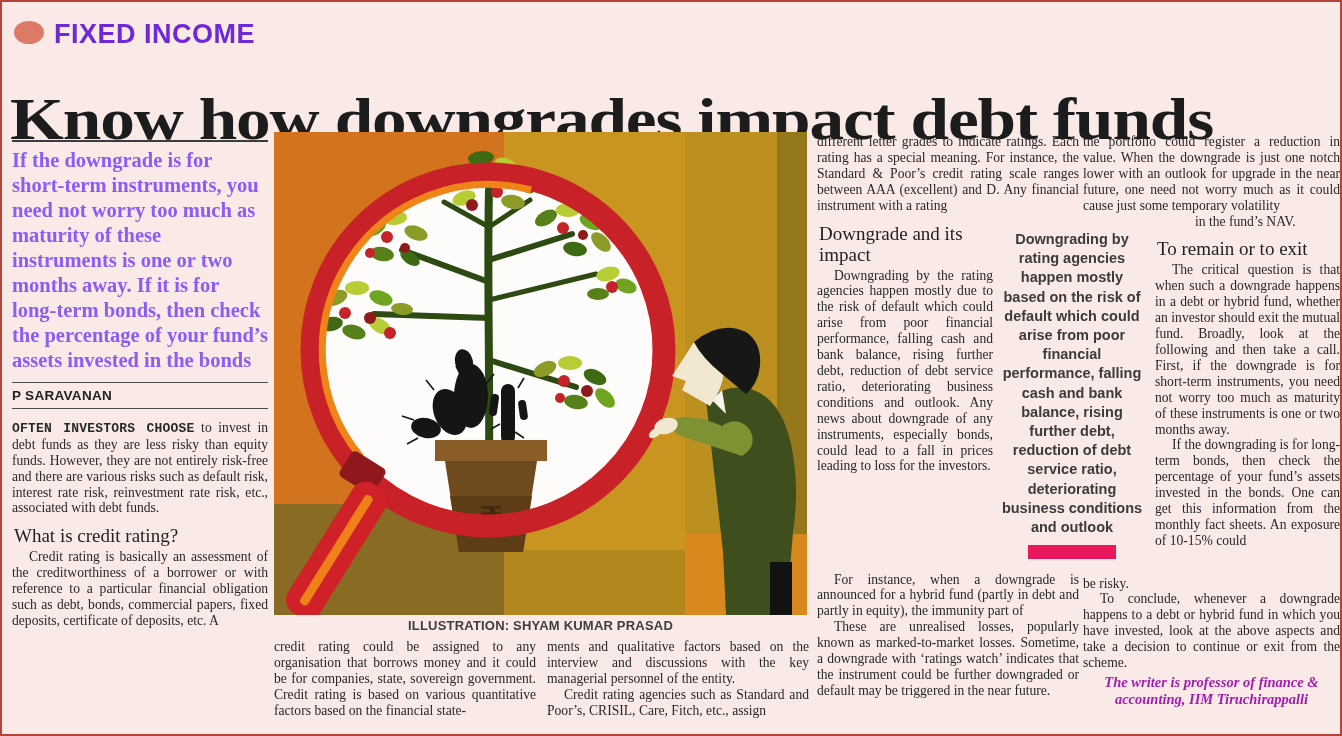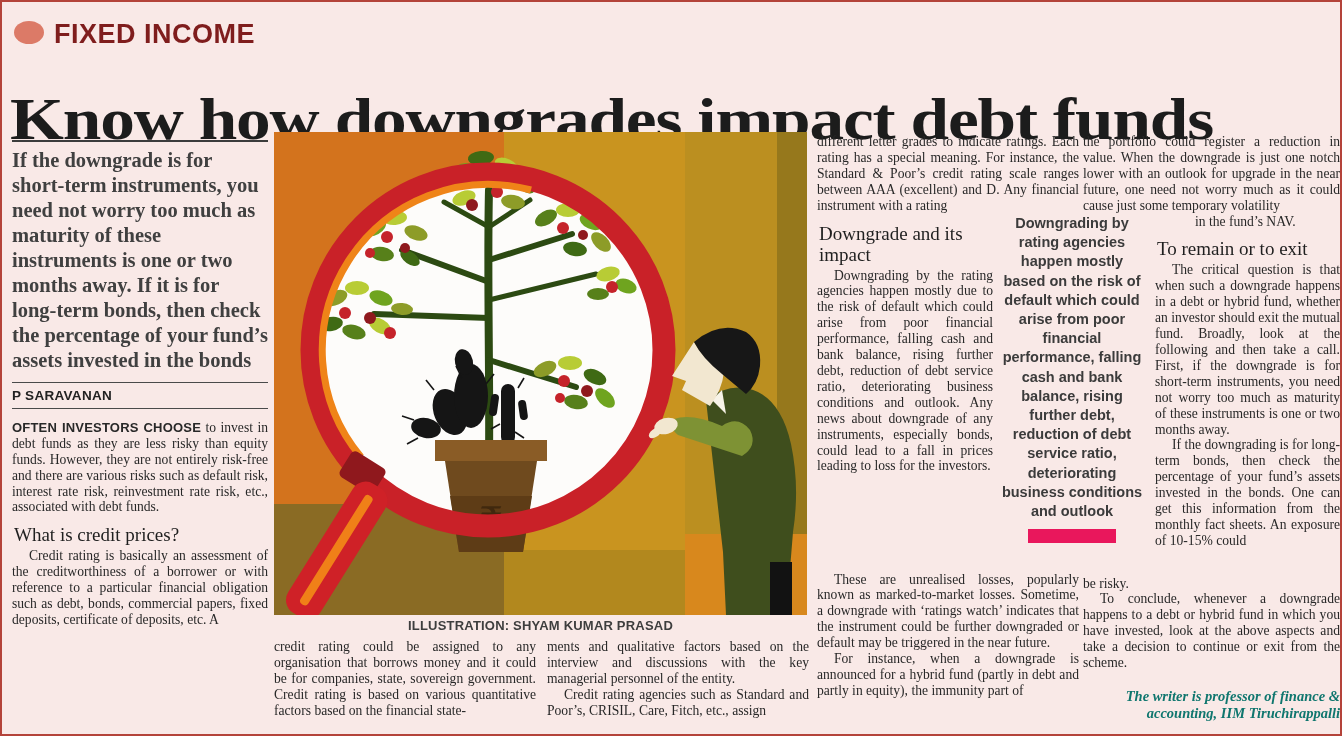--- a/index.html
+++ b/index.html
@@ -17,61 +17,61 @@
   .headline{position:absolute;left:8px;top:46px;font-weight:700;font-size:60px;line-height:62px;
     color:#1c1c1c;white-space:nowrap;letter-spacing:-1px;transform:scaleX(1.155);transform-origin:left top;}
   
   .col{position:absolute;font-size:13.6px;line-height:15.9px;text-align:justify;}
   .col p{margin:0;}
   .col p.ind{text-indent:17px;}
   h3{font-weight:400;font-size:19px;line-height:21px;margin:9px 2px 3px;text-align:left;color:#1f1f1f;}
   
   .rule{border:0;border-top:1px solid #4a4a4a;margin:0;}
   .rule-heavy{border:0;border-top:2px solid #3c3c3c;margin:0;}
-  .standfirst{font-size:20.5px;line-height:25px;font-weight:700;text-align:left;color:#404040;
+  .standfirst{font-size:20.5px;line-height:25px;font-weight:700;text-align:left;color:#8b5cf6;
     padding:6px 0 9px;}
   .byline{font-family:"Liberation Sans",sans-serif;font-weight:700;font-size:13.5px;
     letter-spacing:.3px;color:#222;padding:5px 0 4px;}
   .col1-body{margin-top:11px;}
-  .lead-in{font-family:Liberation Sans, sans-serif;font-weight:700;font-size:13px;letter-spacing:.2px;}
+  .lead-in{font-family:Liberation Mono, monospace;font-weight:700;font-size:13px;letter-spacing:.2px;}
   
   .illo{position:absolute;left:272px;top:130px;width:533px;height:483px;}
   .illo svg{display:block;width:533px;height:483px;}
   .illo-credit{position:absolute;left:272px;top:616px;width:533px;text-align:center;
     font-family:"Liberation Sans",sans-serif;font-weight:700;font-size:13px;
     letter-spacing:.2px;color:#3e3e3e;}
   
   .narrow-left{width:176px;height:358px;overflow:hidden;}
   .narrow-right{margin-left:72px;width:185px;height:362px;overflow:hidden;}
   
-  .pullquote{position:absolute;left:997px;top:212px;width:146px;z-index:3;
+  .pullquote{position:absolute;left:997px;top:228px;width:146px;z-index:3;
     font-family:"Liberation Sans",sans-serif;font-weight:700;font-size:14.5px;line-height:19.2px;
     text-align:center;color:#3b3b3b;}
   .pq-bar{width:88px;height:14px;background:#e9175c;margin:8px auto 0;}
   
-  .writer-credit{font-style:italic;font-weight:700;text-align:right;font-size:14.5px;
-    line-height:17.5px;margin-top:17px;color:#0f766e;}
+  .writer-credit{font-style:italic;font-weight:700;text-align:center;font-size:14.5px;
+    line-height:17.5px;margin-top:3px;color:#a21caf;}
 </style>
 </head>
 <body>
 
 <div class="kicker-dot" style="background: rgb(220, 122, 103);"></div>
-<div class="kicker-label" style="color: #7f1d1d;">FIXED INCOME</div>
+<div class="kicker-label" style="color: #6d28d9;">FIXED INCOME</div>
 
 <h1 class="headline">Know how downgrades impact debt funds</h1>
 
 <div class="col" style="left:10px;top:138px;width:256px;">
   <hr class="rule-heavy">
   <div class="standfirst">If the downgrade is for short-term instruments, you need not worry too much as maturity of these instruments is one or two months away.  If it is for long-term bonds, then check the percentage of your fund’s assets invested in the bonds</div>
   <hr class="rule">
   <div class="byline">P SARAVANAN</div>
   <hr class="rule">
   <div class="col1-body">
     <p><span class="lead-in">OFTEN INVESTORS CHOOSE</span><span> to invest in debt funds as they are less risky than equity funds. However, they are not entirely risk-free and there are various risks such as default risk, interest rate risk, reinvestment rate risk, etc., associated with debt funds.</span></p>
-    <h3>What is credit prices?</h3>
+    <h3>What is credit rating?</h3>
     <p class="ind">Credit rating is basically an assessment of the creditworthiness of a borrower or with reference to a particular financial obligation such as debt, bonds, commercial papers, fixed deposits, certificate of deposits, etc. A</p>
   </div>
 </div>
 
 <div class="illo">
   <svg viewBox="0 0 533 483">
 
     <rect x="0" y="0" width="230" height="372" fill="#d3731d"></rect>
     <rect x="0" y="372" width="230" height="111" fill="#8a6b24"></rect>
     <rect x="230" y="0" width="181" height="483" fill="#c9941f"></rect>
@@ -203,22 +203,22 @@
   <p>ments and qualitative factors based on the interview and discussions with the key managerial personnel of the entity.</p>
   <p class="ind">Credit rating agencies such as Standard and Poor’s, CRISIL, Care, Fitch, etc., assign</p>
 </div>
 
 <div class="col" style="left:815px;top:132px;width:262px;">
   <p>different letter grades to indicate ratings. Each rating has a special meaning. For instance, the Standard &amp; Poor’s credit rating scale ranges between AAA (excellent) and D. Any financial instrument with a rating</p>
   <div class="narrow-left">
     <h3>Downgrade and its impact</h3>
     <p class="ind">Downgrading by the rating agencies happen mostly due to the risk of default which could arise from poor financial performance, falling cash and bank balance, rising further debt, reduction of debt service ratio, deteriorating business conditions and outlook. Any news about downgrade of any instruments, especially bonds, could lead to a fall in prices leading to loss for the investors.</p>
   </div>
+  <p class="ind">For instance, when a downgrade is announced for a hybrid fund (partly in debt and partly in equity), the immunity part of</p>
   <p class="ind">These are unrealised losses, popularly known as marked-to-market losses. Sometime, a downgrade with ‘ratings watch’ indicates that the instrument could be further downgraded or default may be triggered in the near future.</p>
-  <p class="ind">For instance, when a downgrade is announced for a hybrid fund (partly in debt and partly in equity), the immunity part of</p>
 </div>
 
 <div class="pullquote">
   <div>Downgrading by rating agencies happen mostly based on the risk of default which could arise from poor financial performance, falling cash and bank balance, rising further debt, reduction of debt service ratio, deteriorating business conditions and outlook</div>
   <div class="pq-bar" style="background: rgb(233, 23, 92);"></div>
 </div>
 
 <div class="col" style="left:1081px;top:132px;width:257px;">
   <p>the portfolio could register a reduction in value. When the downgrade is just one notch lower with an outlook for upgrade in the near future, one need not worry much as it could cause just some temporary volatility</p>
   <div class="narrow-right">

